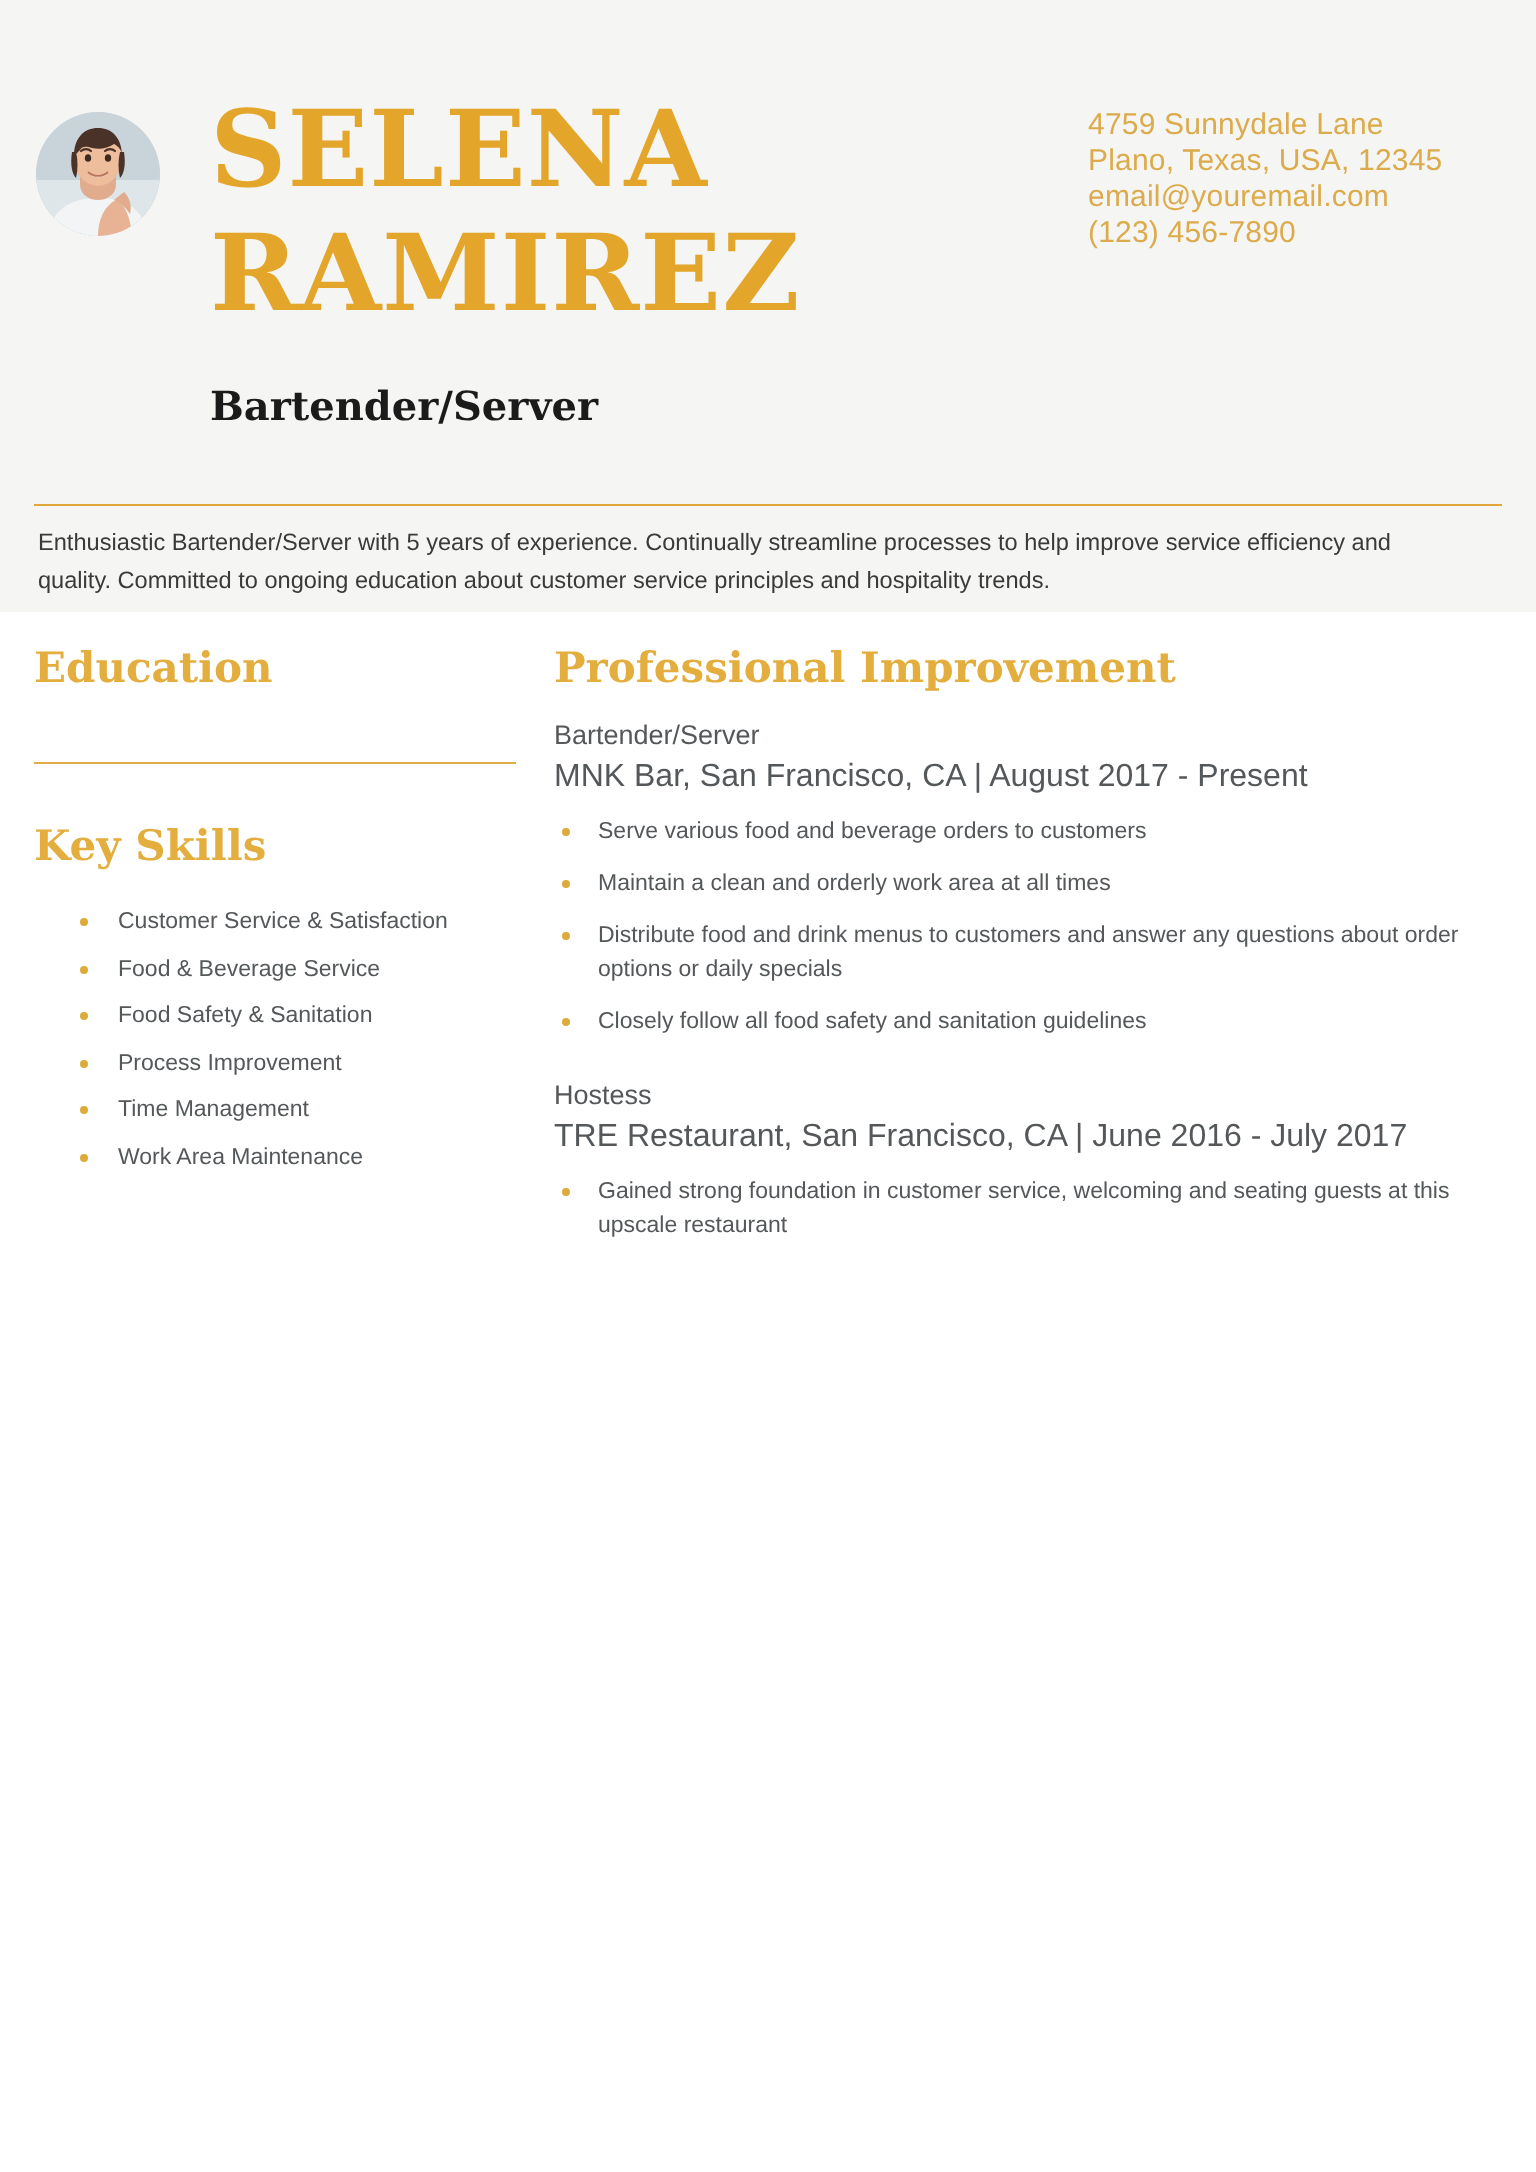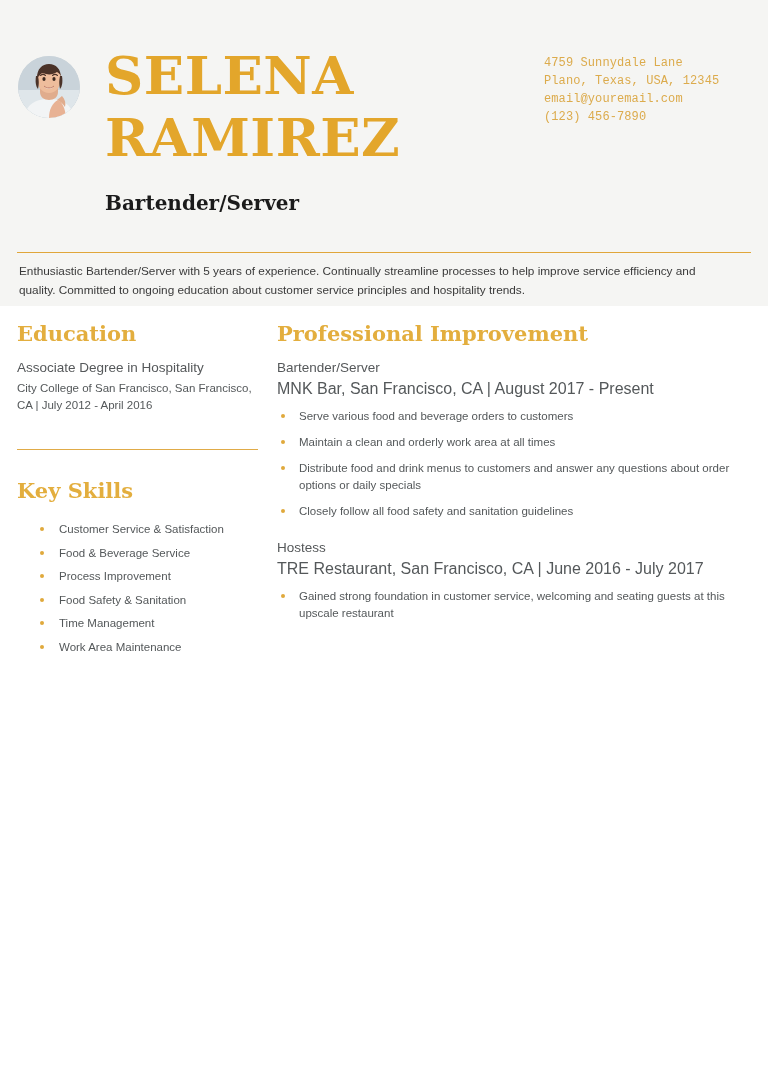--- a/index.html
+++ b/index.html
@@ -79,26 +79,25 @@
   }
 
   .contact {
     position: absolute;
     right: 24px;
     top: 54px;
     text-align: left;
     width: 200px;
   }
   .contact-line {
-    font-size: 12px;
+    font-size: 15px;
     line-height: 18px;
     color: #dcab4c;
     letter-spacing: 0.1px;
     white-space: nowrap;
-    font-family: Liberation Mono, monospace;
   }
 
   .header-rule {
     position: absolute;
     left: 17px;
     top: 252px;
     width: 734px;
     height: 1px;
     background: #e0a63a;
   }
@@ -276,34 +275,30 @@
 
     <div class="header-rule"></div>
 
     <div class="summary">Enthusiastic Bartender/Server with 5 years of experience. Continually streamline processes to help improve service efficiency and quality. Committed to ongoing education about customer service principles and hospitality trends.</div>
   </div>
 
   <div class="col-left">
 
     <div class="section-heading">Education</div>
 
-    <div class="entry">
-      <div class="entry-title">Associate Degree in Hospitality</div>
-      <div class="entry-sub">City College of San Francisco, San Francisco, CA | July 2012 - April 2016</div>
-    </div>
 
     <div class="col-divider"></div>
 
     <div class="section-heading skills-heading">Key Skills</div>
 
     <ul class="bullets">
       <li><span>Customer Service &amp; Satisfaction</span></li>
       <li><span>Food &amp; Beverage Service</span></li>
+      <li><span>Food Safety &amp; Sanitation</span></li>
       <li><span>Process Improvement</span></li>
-      <li><span>Food Safety &amp; Sanitation</span></li>
       <li><span>Time Management</span></li>
       <li><span>Work Area Maintenance</span></li>
     </ul>
   </div>
 
   <div class="col-right">
 
     <div class="section-heading">Professional Improvement</div>
 
     <div class="exp-block">

